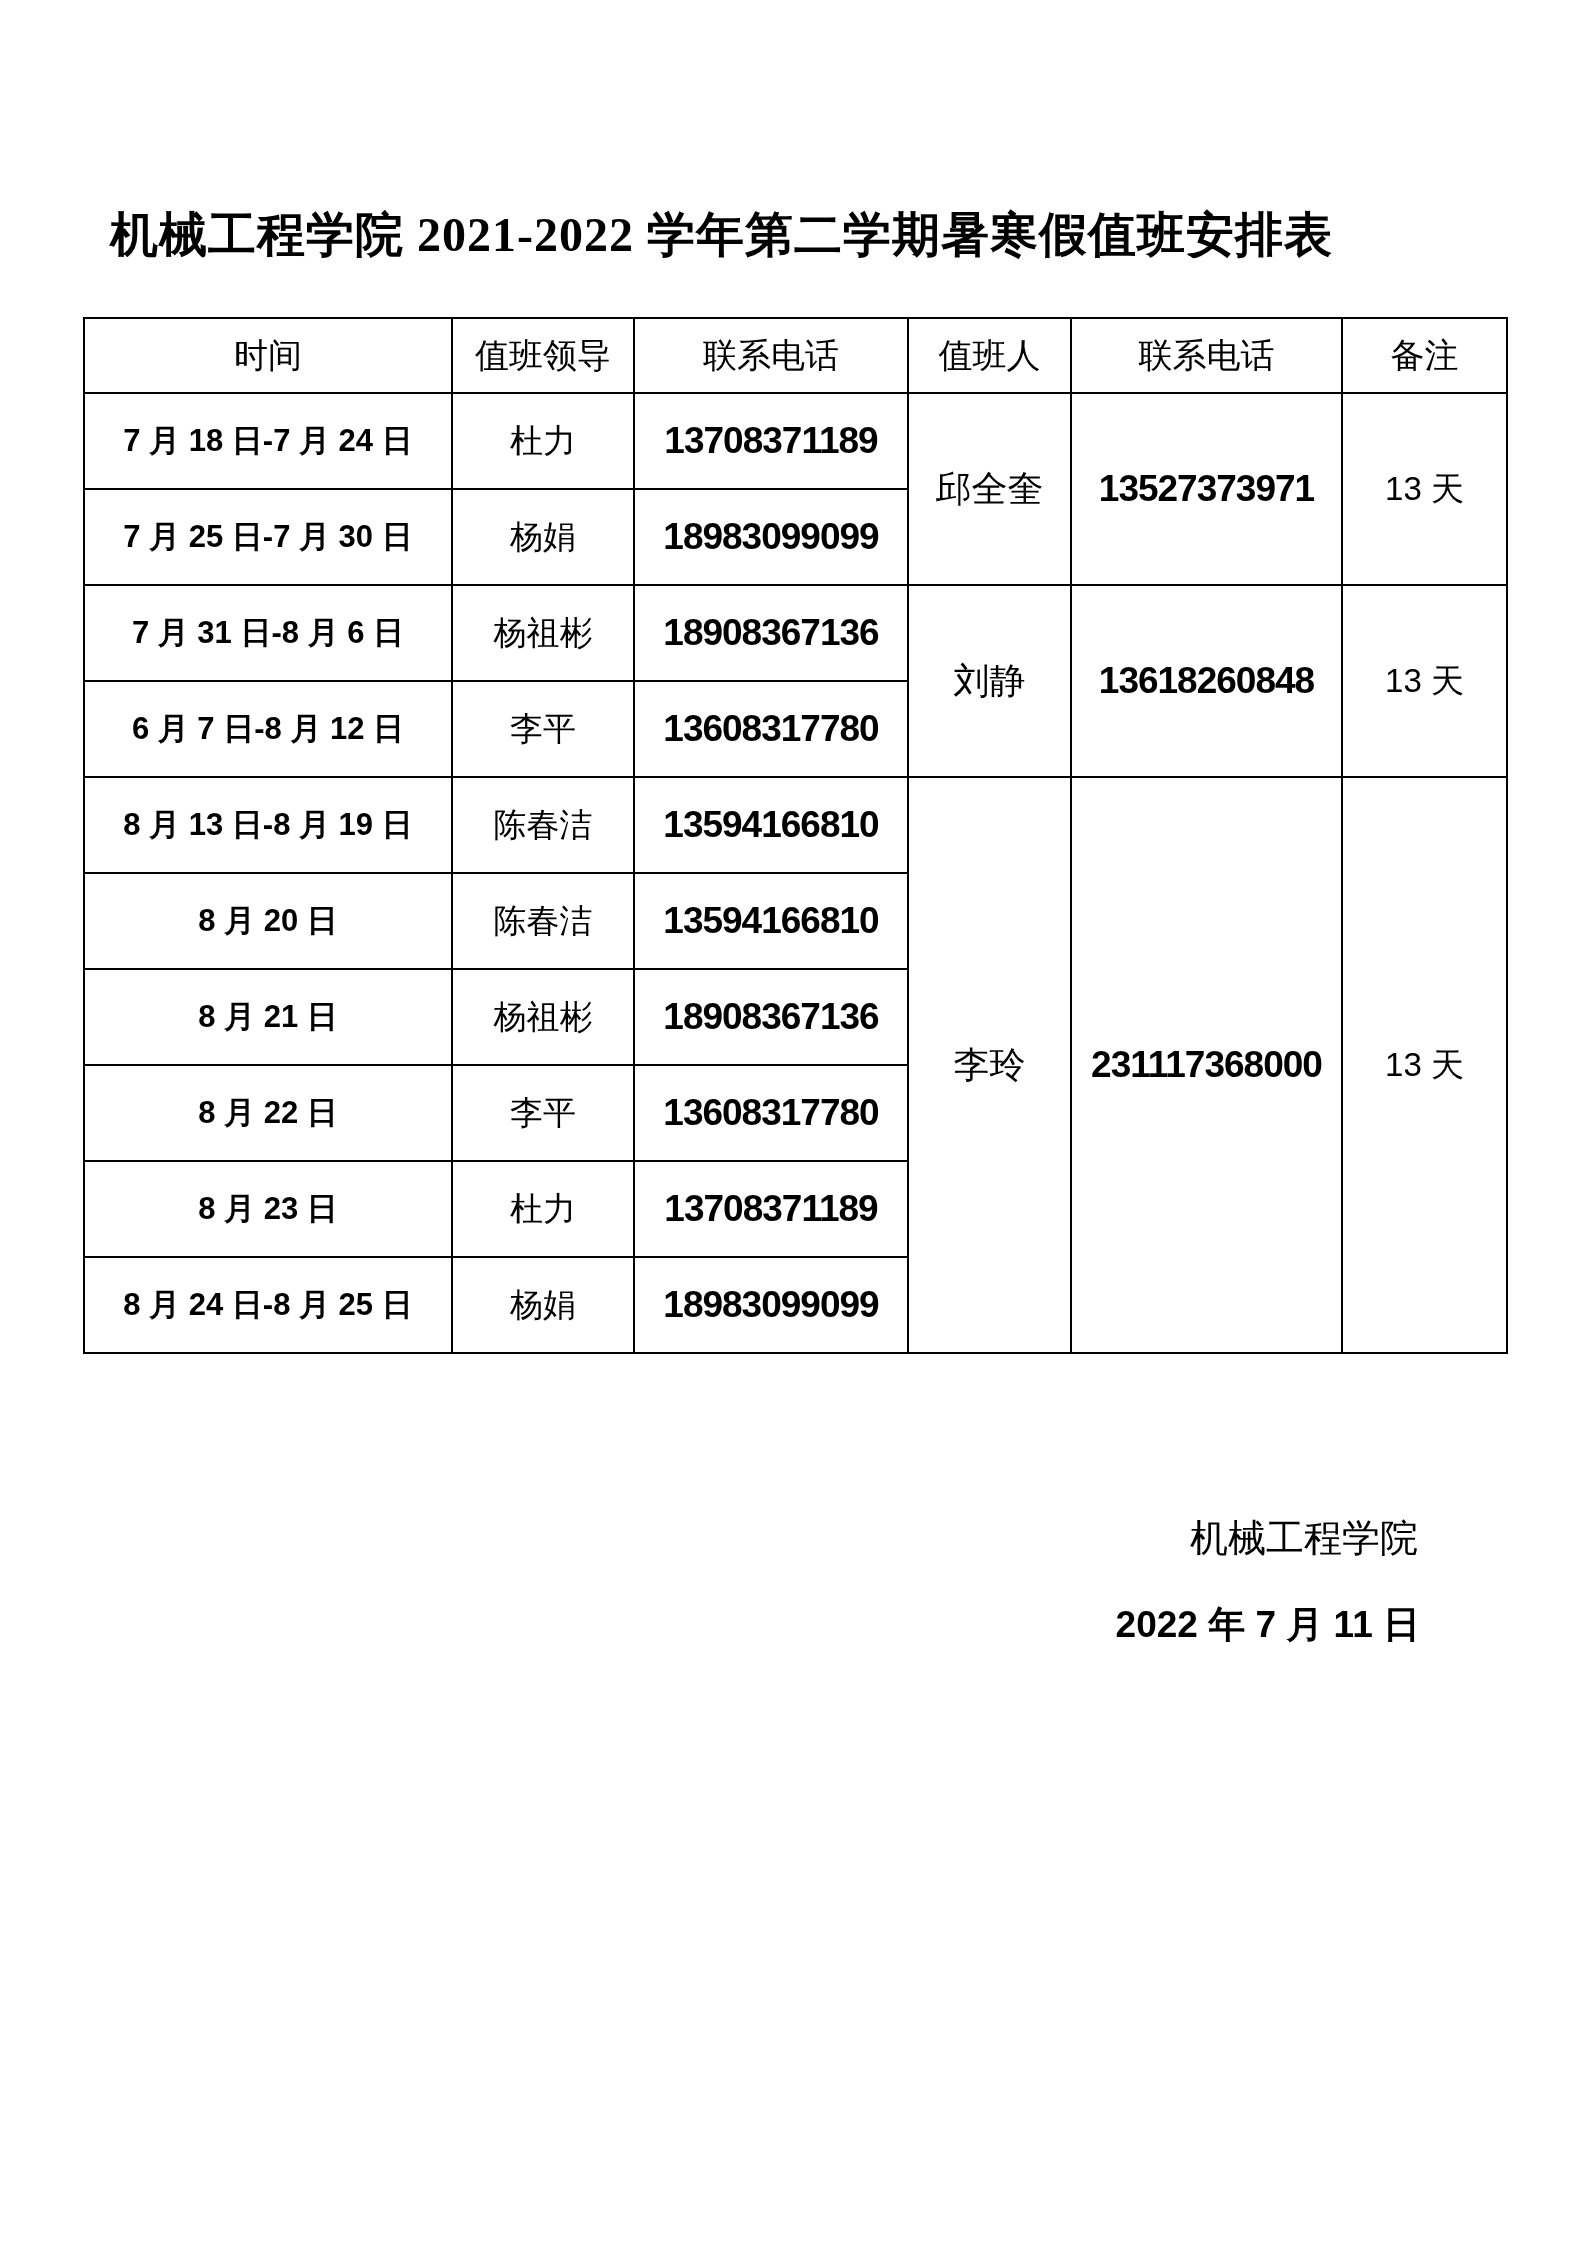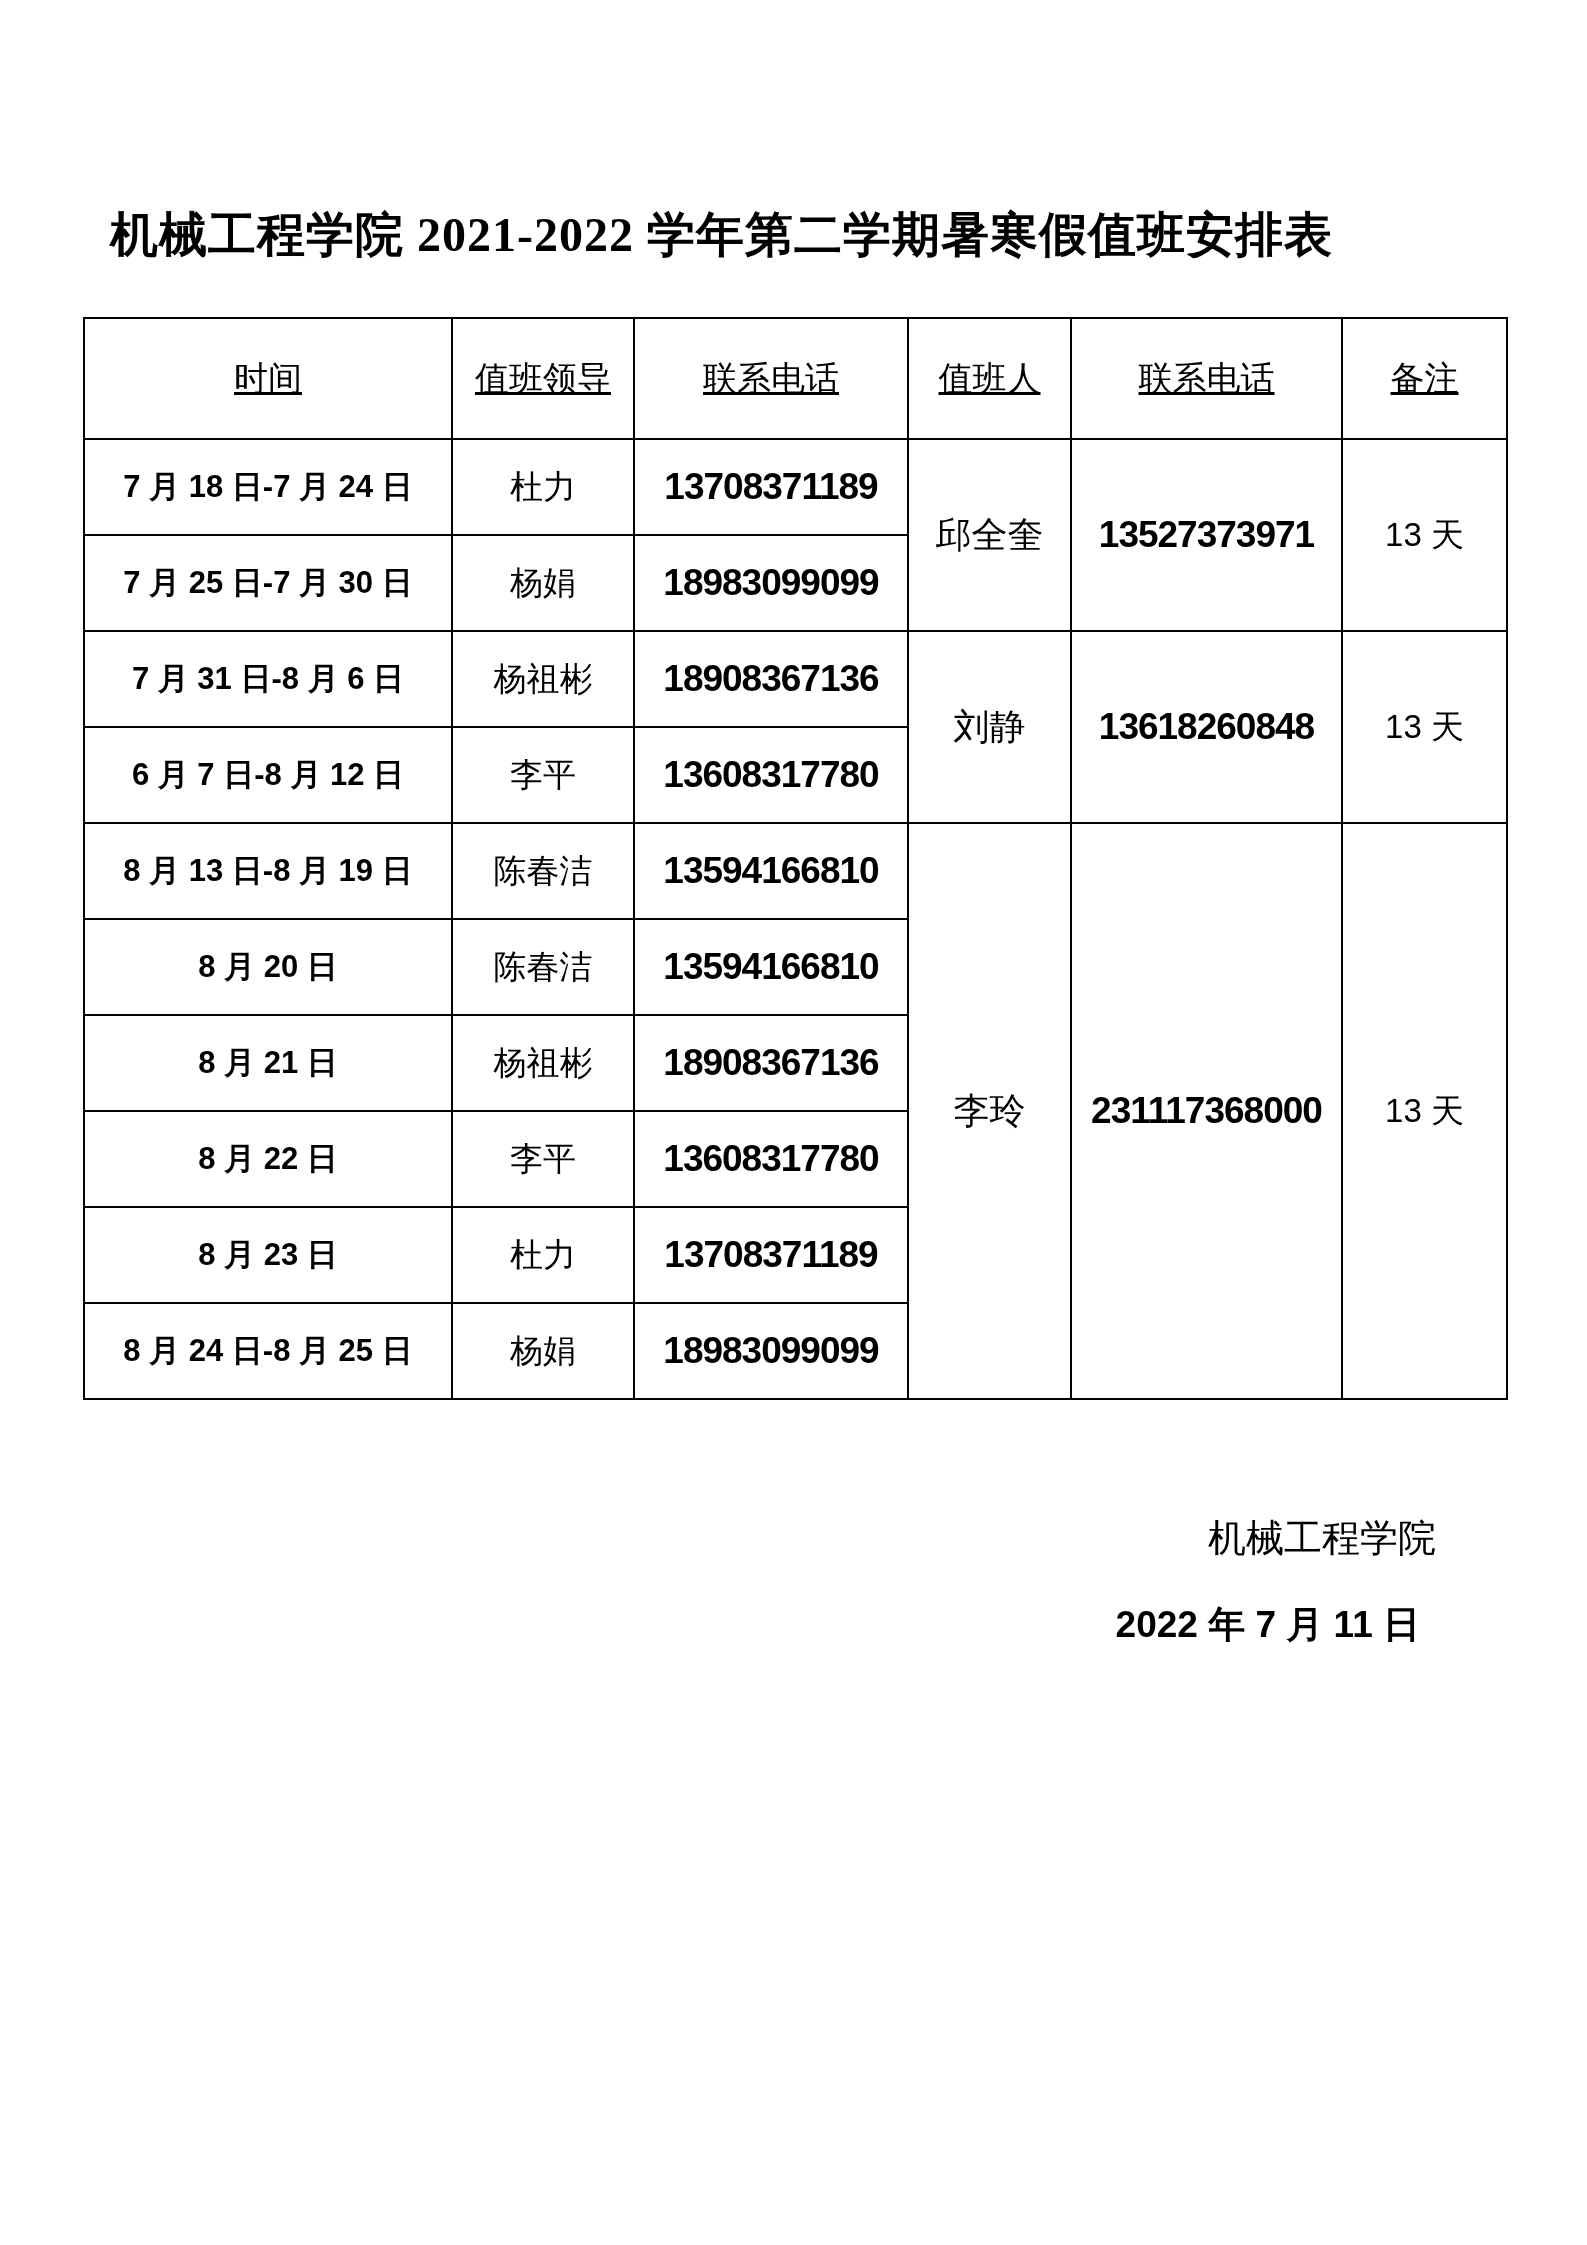--- a/index.html
+++ b/index.html
@@ -38,21 +38,21 @@
   }
   table.duty th,
   table.duty td {
     border: 2px solid #000000;
     text-align: center;
     vertical-align: middle;
     padding: 0;
     overflow: hidden;
     white-space: nowrap;
   }
-  tr.hrow { height: 121px; text-decoration: underline; }
+  tr.hrow { height: 75px; }
   tr.drow { height: 96px; padding-left: 32px; }
   .c-head {
     font-size: 34px;
     font-weight: normal;
     font-family: "Liberation Serif", "DejaVu Serif", serif;
   }
   .c-time {
     font-size: 31px;
     font-weight: bold;
     font-family: "Liberation Sans", "DejaVu Sans", sans-serif;
@@ -72,21 +72,21 @@
     font-family: "Liberation Serif", "DejaVu Serif", serif;
   }
   .c-note {
     font-size: 33px;
     font-weight: normal;
     font-family: "Liberation Sans", "DejaVu Sans", sans-serif;
   }
   .footer-org {
     position: absolute;
     top: 1513px;
-    right: 151px;
+    right: 169px;
     font-size: 38px;
     font-family: "Liberation Serif", "DejaVu Serif", serif;
     white-space: nowrap;
   }
   .footer-date {
     position: absolute;
     top: 1600px;
     right: 167px;
     font-size: 37px;
     font-weight: bold;

